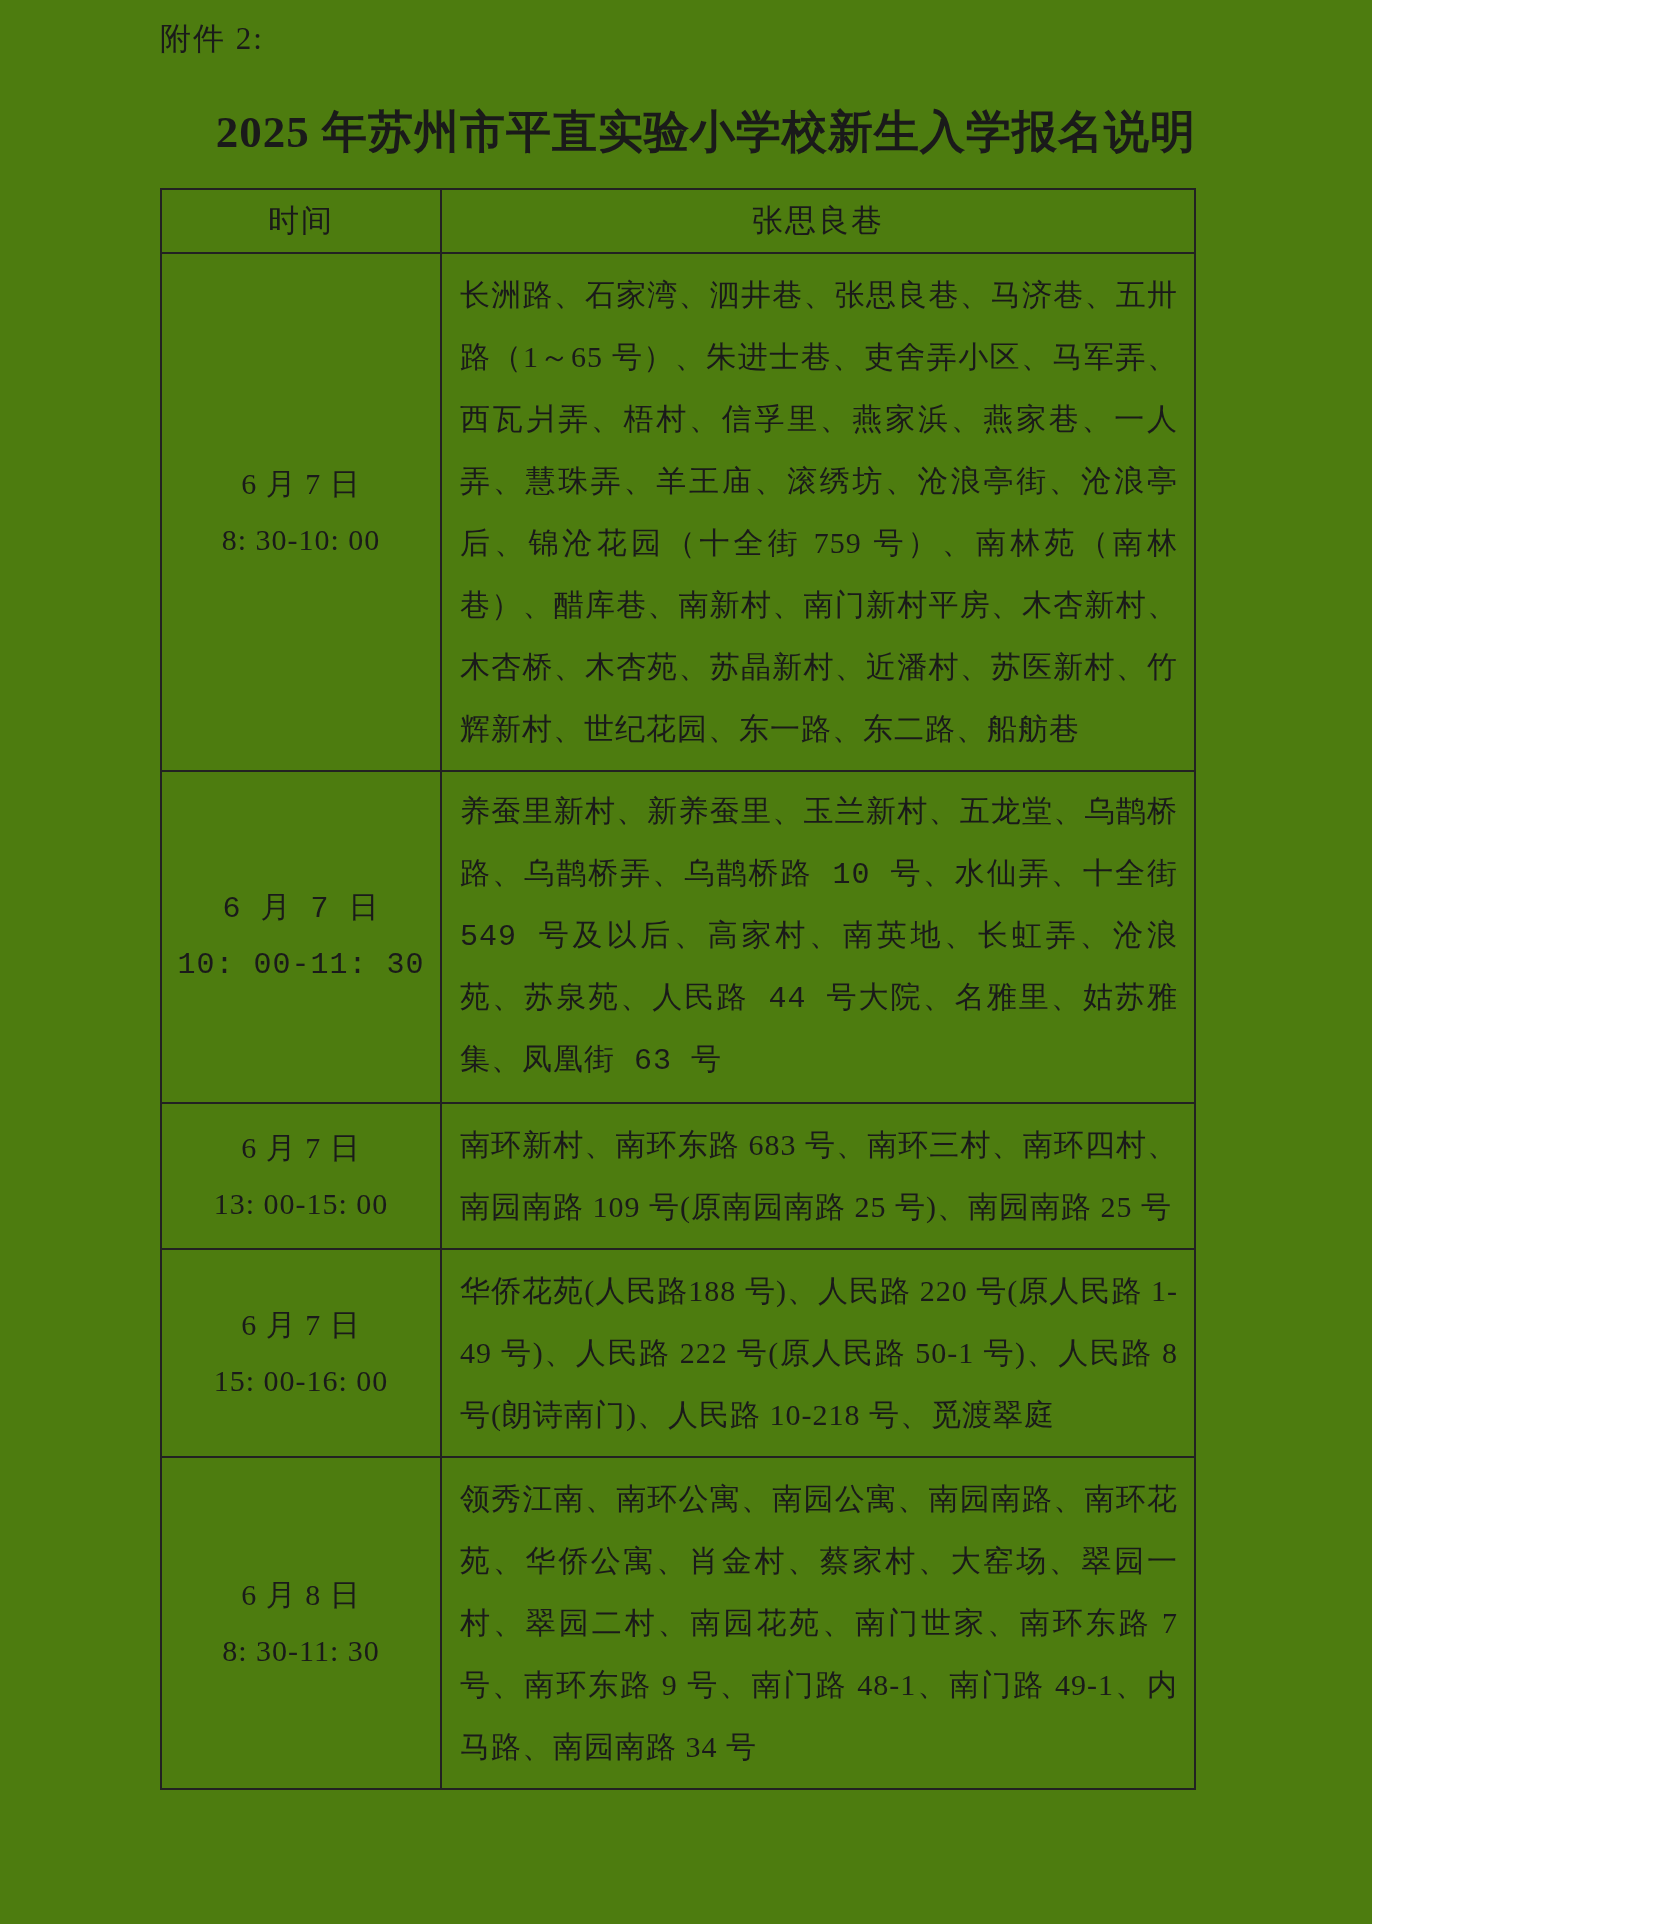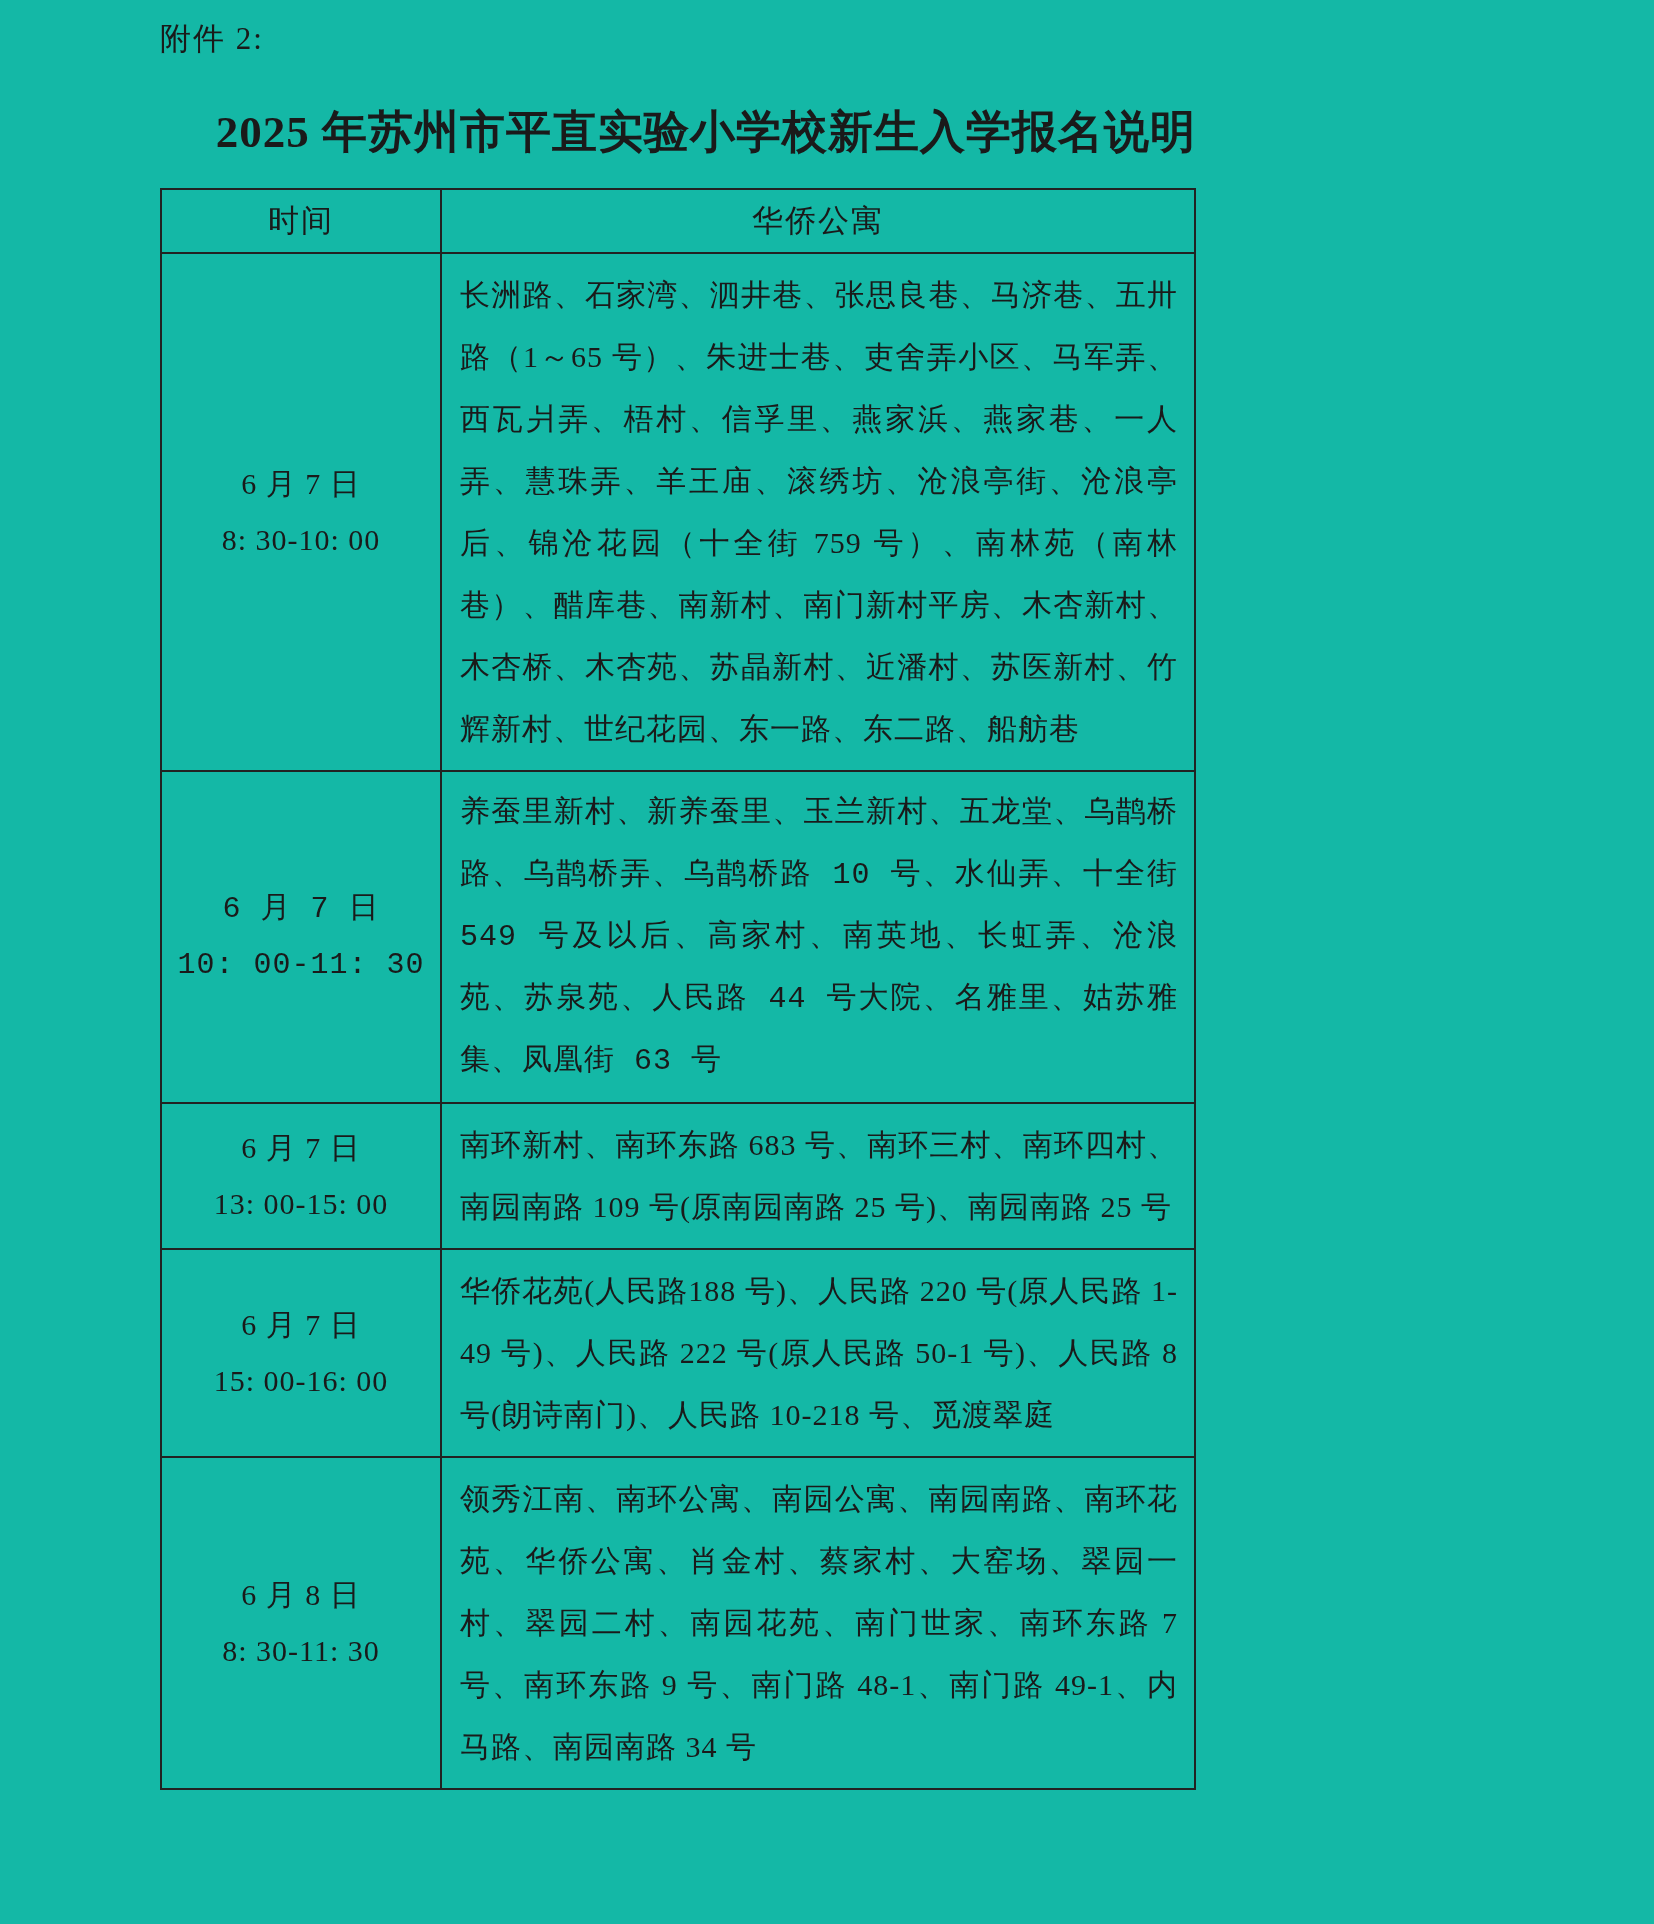--- a/index.html
+++ b/index.html
@@ -2,23 +2,23 @@
 <html lang="zh"><head>
 <meta charset="utf-8">
 <style>
   html, body {
     margin: 0;
     padding: 0;
     background: #ffffff;
   }
   .page {
     position: relative;
-    width: 1654px;
+    width: 1372px;
     height: 1924px;
-    background: #14b8a6;
+    background: #4d7c0f;
     font-family: "Liberation Serif", "DejaVu Serif", serif;
     color: #1a1a1a;
     overflow: hidden;
     box-sizing: border-box;
     padding-left: 48px;
   }
   .content {
     position: absolute;
     left: 160px;
     top: 0;
@@ -103,21 +103,21 @@
 
 
     <table class="schedule">
       <colgroup>
         <col class="time-col">
         <col class="area-col">
       </colgroup>
       <thead>
         <tr>
           <th class="head-cell">时间</th>
-          <th class="head-cell">华侨公寓</th>
+          <th class="head-cell">张思良巷</th>
         </tr>
       </thead>
       <tbody>
         <tr class="row-1">
           <td class="time-cell">
             <div class="date-line">6 月 7 日</div>
             <div class="time-line">8: 30-10: 00</div>
           </td>
           <td class="area-cell">长洲路、石家湾、泗井巷、张思良巷、马济巷、五卅路（1～65 号）、朱进士巷、吏舍弄小区、马军弄、西瓦爿弄、梧村、信孚里、燕家浜、燕家巷、一人弄、慧珠弄、羊王庙、滚绣坊、沧浪亭街、沧浪亭后、锦沧花园（十全街 759 号）、南林苑（南林巷）、醋库巷、南新村、南门新村平房、木杏新村、木杏桥、木杏苑、苏晶新村、近潘村、苏医新村、竹辉新村、世纪花园、东一路、东二路、船舫巷</td>
         </tr>

